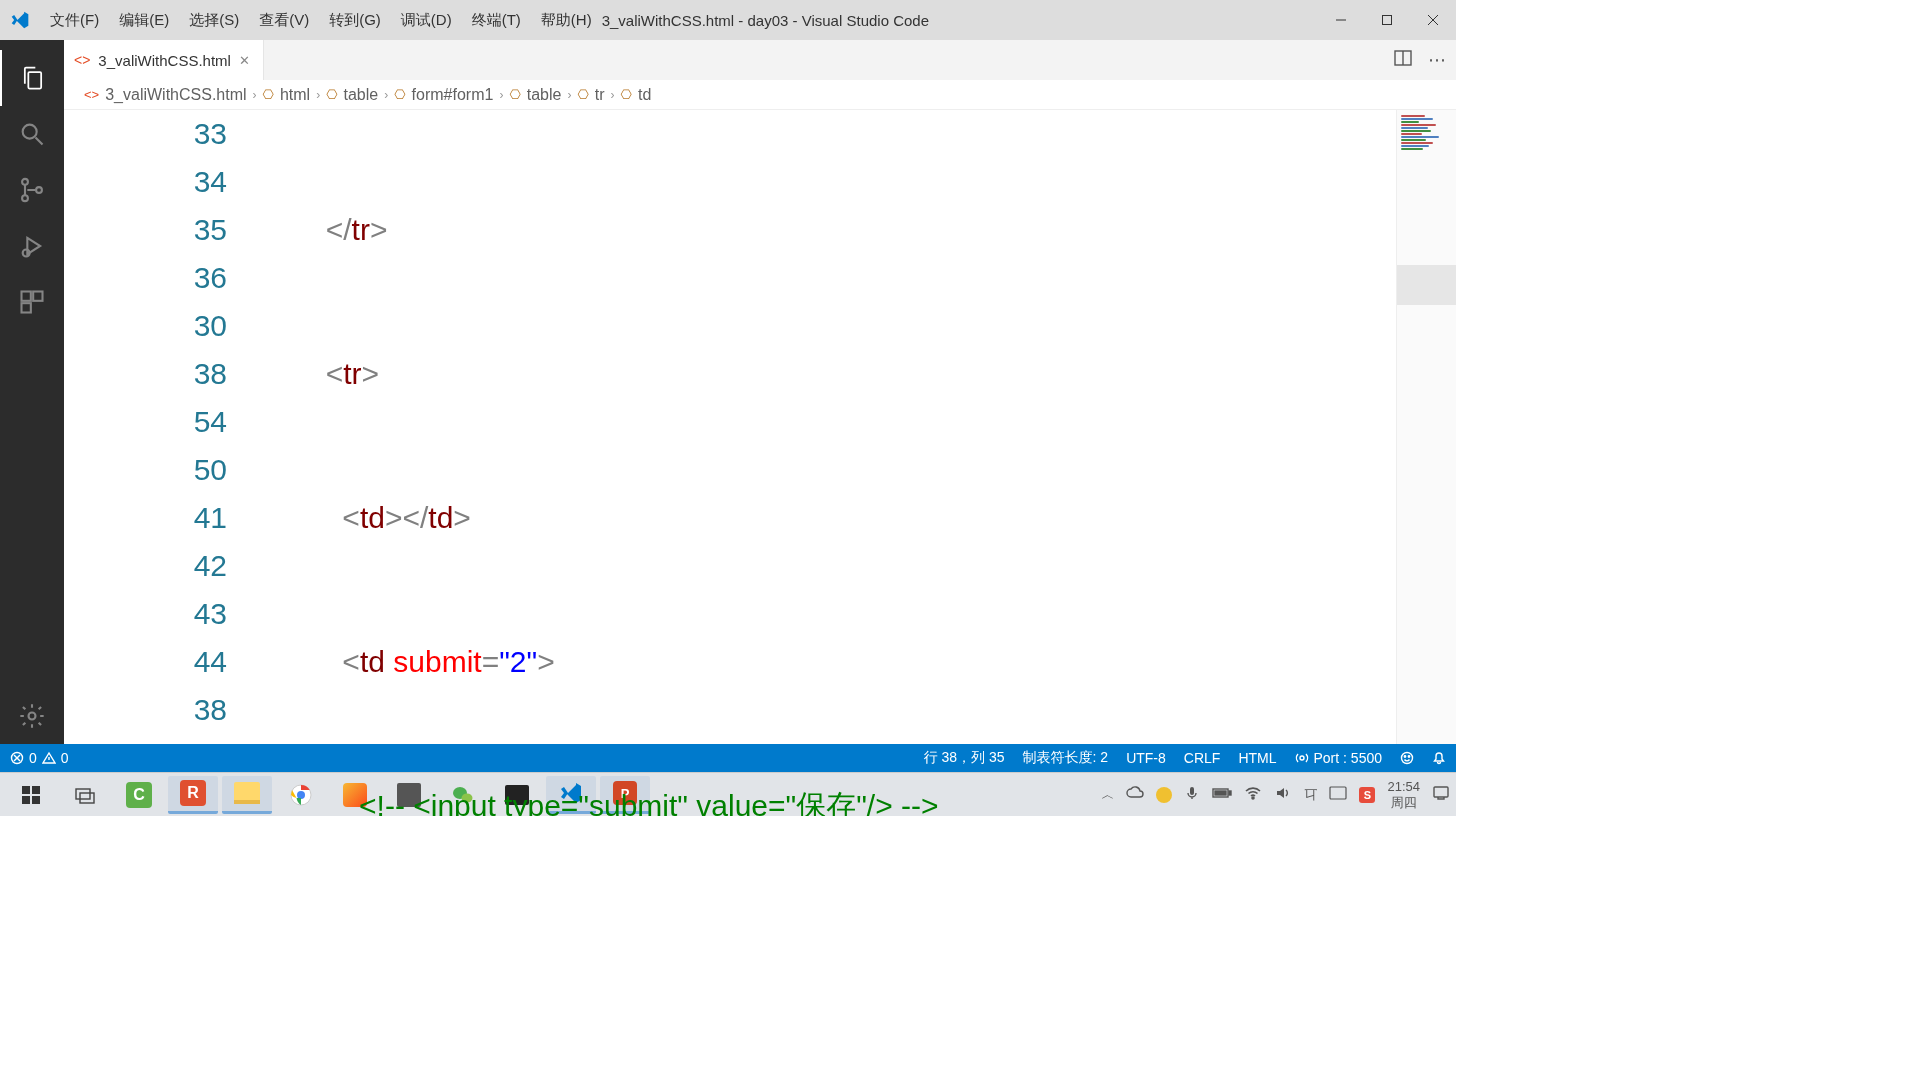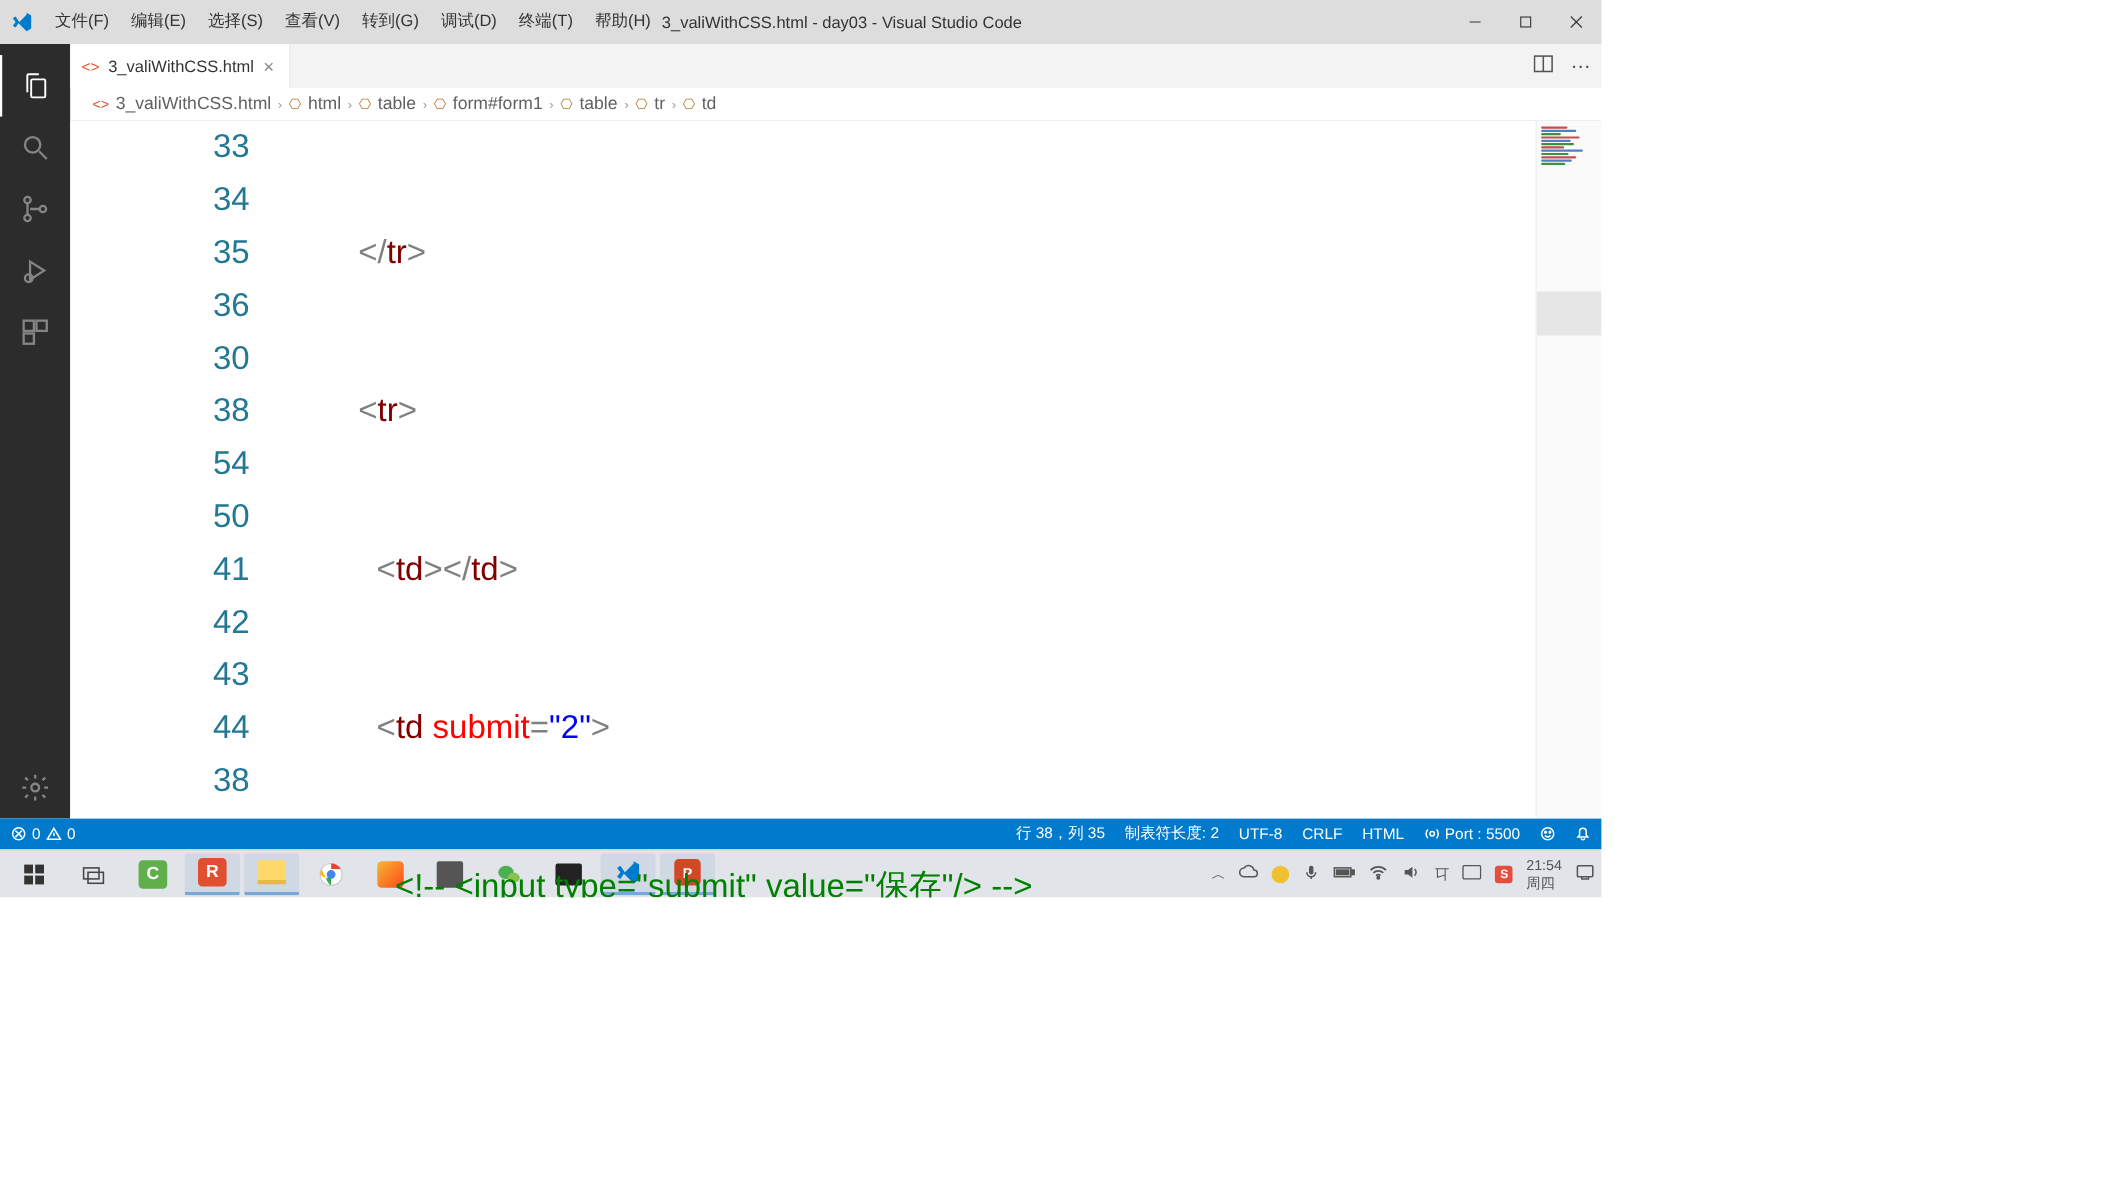--- a/index.html
+++ b/index.html
@@ -53,21 +53,21 @@
 .c-comment { color:#008000; }
 
 .statusbar { height:28px; background:#007acc; color:#fff; display:flex; align-items:center; font-size:14px; padding:0 10px; gap:18px; }
 .statusbar .sb-item { display:flex; align-items:center; gap:5px; }
 .statusbar .sb-right { margin-left:auto; display:flex; align-items:center; gap:18px; }
 
 .taskbar { height:44px; background:#e1e4e8; display:flex; align-items:center; padding:0 6px; gap:4px; border-top:1px solid #ccc; }
 .taskbar .tb-item { width:50px; height:38px; display:flex; justify-content:center; align-items:center; border-radius:2px; }
 .taskbar .tb-item.active { background:#cfd8e3; border-bottom:3px solid #76a9da; }
 .taskbar .tb-right { margin-left:auto; display:flex; align-items:center; gap:12px; color:#555; font-size:13px; }
-.taskbar .clock { text-align:left; line-height:1.2; }
+.taskbar .clock { text-align:center; line-height:1.2; }
 </style>
 </head>
 <body>
 
 <div class="titlebar">
   <div class="vslogo">
     <svg viewBox="0 0 24 24" fill="#007acc">
         <path d="M17 2l5 3v14l-5 3-9-9 9-9zM2 8l3-2 4 6-4 6-3-2 3-4-3-4z"></path>
       </svg>
   </div>

